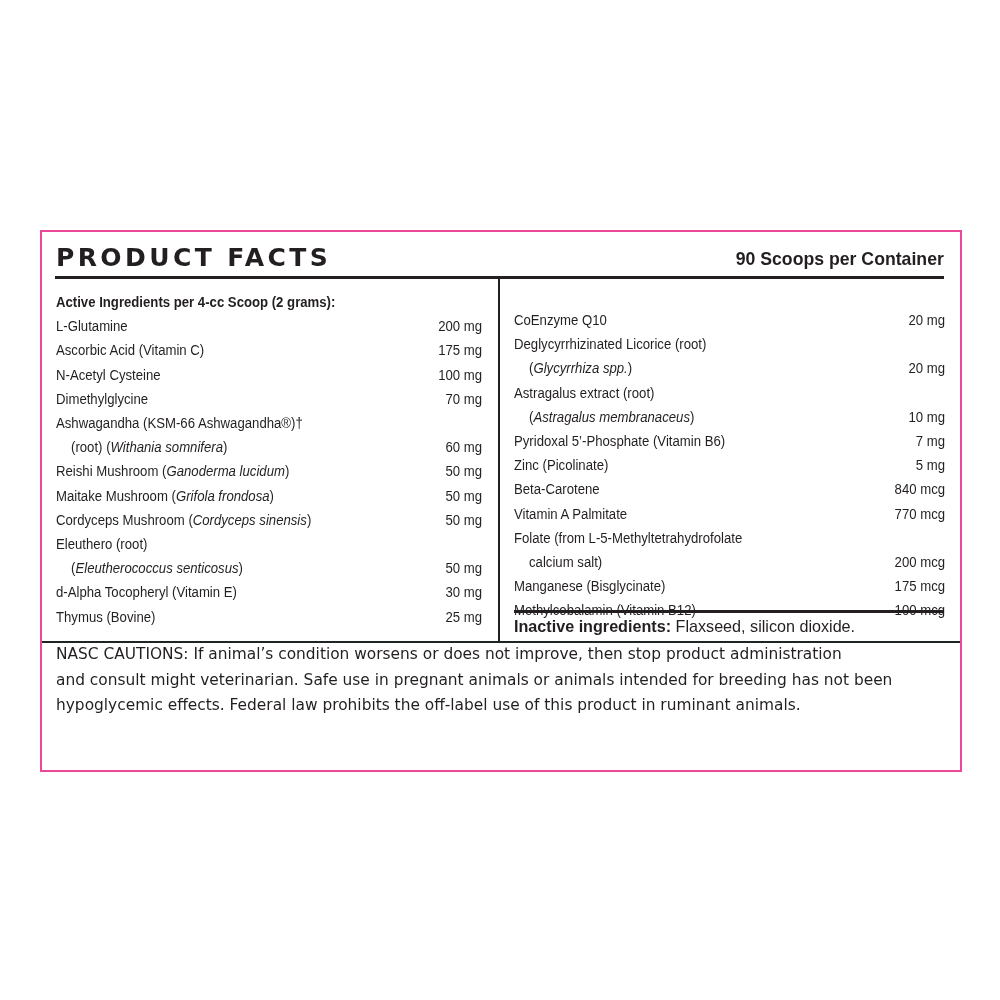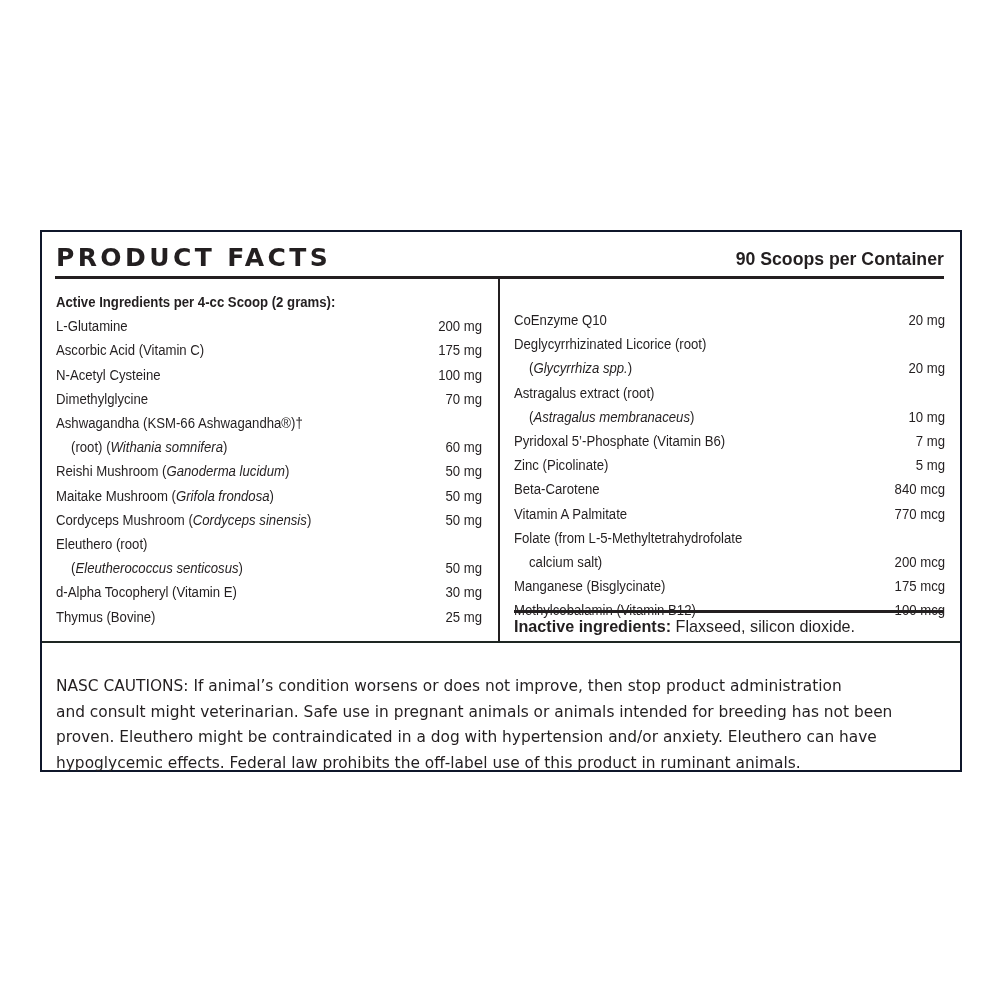--- a/index.html
+++ b/index.html
@@ -1,19 +1,19 @@
 <!DOCTYPE html>
 <html><head>
 <meta charset="utf-8">
 <style>
   html, body { margin:0; padding:0; background:#ffffff; }
   body { width:1000px; height:1000px; position:relative; overflow:hidden; color:#231f20; }
   .panel {
     position:absolute; left:40px; top:230px; width:918px; height:538px;
-    border:2px solid #0f172a; box-sizing:content-box;
+    border:2px solid #ec4899; box-sizing:content-box;
   }
   .title {
     position:absolute; left:14px; top:8px;
     font-family:"DejaVu Sans", sans-serif; font-weight:bold;
     font-size:25px; letter-spacing:3.4px; color:#231f20; line-height:36px;
   }
   .servings {
     position:absolute; right:16px; top:14px;
     font-family:"Liberation Sans", sans-serif; font-weight:bold;
     font-size:19px; color:#231f20; line-height:26px; transform:scaleX(0.93); transform-origin:right center;
@@ -26,21 +26,21 @@
   .col.right { left:472px; width:431px; }
   .row { display:flex; justify-content:space-between; white-space:nowrap; transform:scaleX(0.94); transform-origin:left center; width:106.4%; }
   .row .amt { text-align:right; }
   .row.indent .name { padding-left:16px; }
   .subhead { font-weight:bold; white-space:nowrap; transform:scaleX(0.94); transform-origin:left center; }
   i { font-style:italic; }
   .inactive-rule { position:absolute; left:472px; right:16px; top:378px; height:3px; background:#231f20; }
   .inactive { position:absolute; left:472px; top:383px; font-family:"Liberation Sans", sans-serif; font-size:17px; line-height:24px; white-space:nowrap; transform:scaleX(0.95); transform-origin:left center; }
   .inactive b { font-weight:bold; }
   .cautions {
-    position:absolute; left:14px; top:442px; width:890px;
+    position:absolute; left:14px; top:410px; width:890px;
     font-family:"DejaVu Sans", sans-serif; font-size:15.4px; line-height:25.6px; color:#231f20;
   }
   .cautions .line { white-space:nowrap; transform-origin:left center; }
 </style>
 </head>
 <body>
 
 <div class="panel">
   <div class="title">PRODUCT FACTS</div>
   <div class="servings">90 Scoops per Container</div>
@@ -163,16 +163,15 @@
   </div>
 
   <div class="inactive-rule"></div>
   <div class="inactive"><b>Inactive ingredients:</b><span> Flaxseed, silicon dioxide.</span></div>
 
   <div class="hdivider"></div>
 
   <div class="cautions">
     <div class="line" style="transform: scaleX(1);">NASC CAUTIONS: If animal’s condition worsens or does not improve, then stop product administration</div>
     <div class="line" style="transform: scaleX(1);">and consult might veterinarian. Safe use in pregnant animals or animals intended for breeding has not been</div>
-    <div class="line" style="transform: scaleX(1);">proven. Eleuthero might be contraindicated in a dog with hypertension and/or anxiety. Eleuthero can have</div>
     <div class="line" style="transform: scaleX(1);">hypoglycemic effects. Federal law prohibits the off-label use of this product in ruminant animals.</div>
   </div>
 </div>
 
 </body></html>

